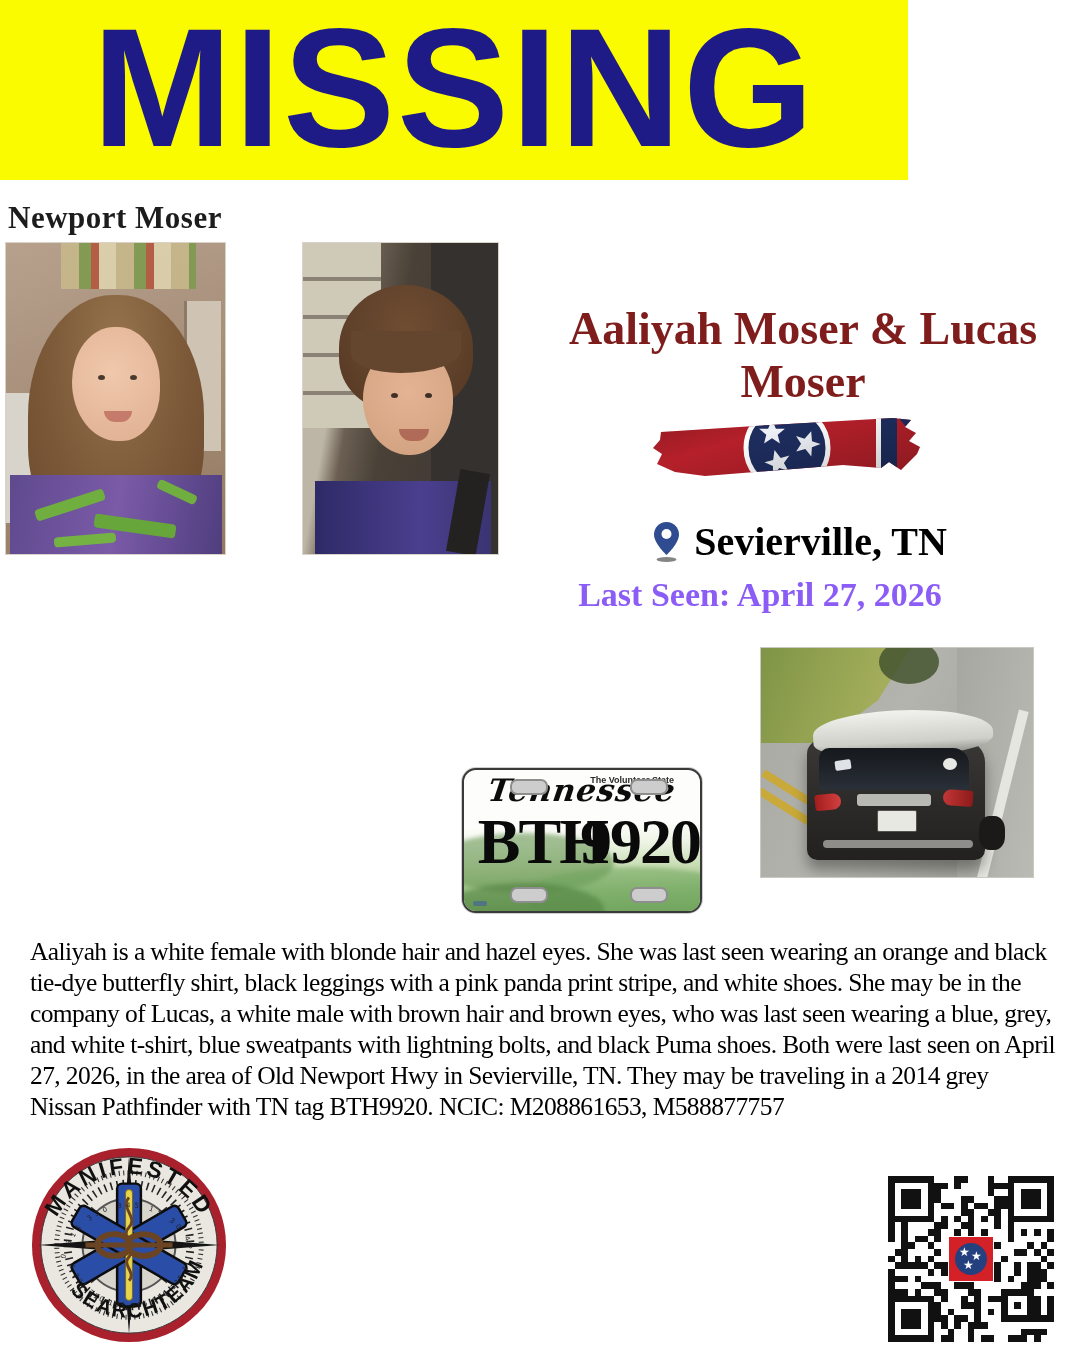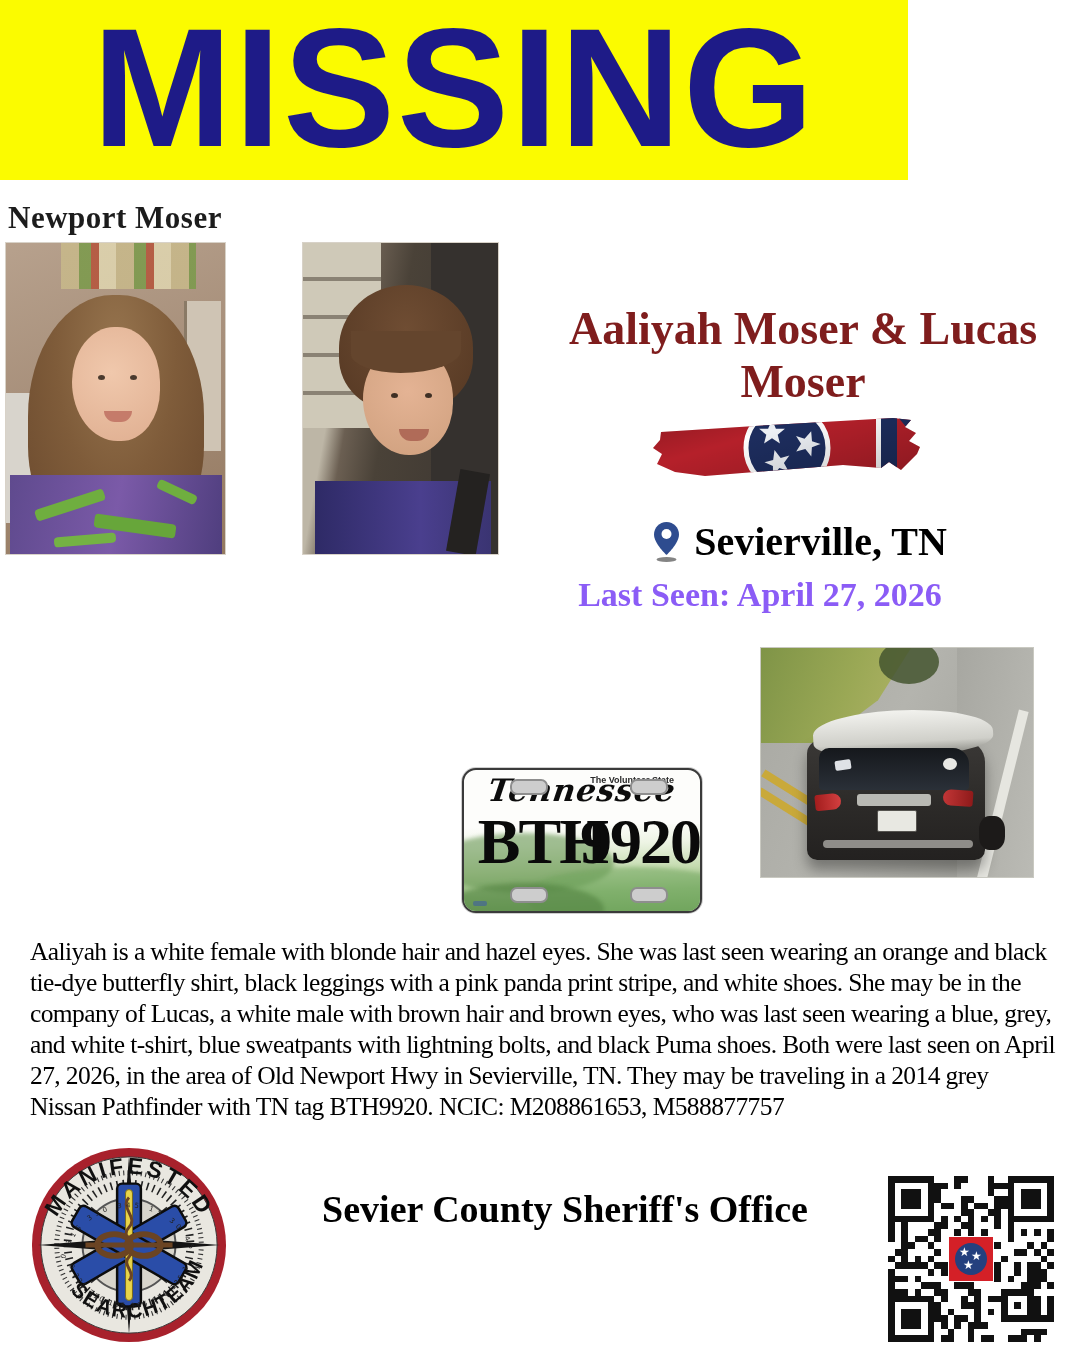--- a/index.html
+++ b/index.html
@@ -222,21 +222,20 @@
     </text>
     <text font-family="DejaVu Sans,sans-serif" font-size="7" fill="#222" letter-spacing="4">
       <textPath href="#numTop" startOffset="50%" text-anchor="middle">300 315 330 345 15 30 45 60</textPath>
     </text>
     <text font-family="DejaVu Sans,sans-serif" font-size="7" fill="#222" letter-spacing="2">
       <textPath href="#numBottom" startOffset="50%" text-anchor="middle">255 240 225 210 195 165 150 135 120 105</textPath>
     </text>
   </svg>
 
   <div class="abs org-block" style="left:205px;top:1186px;width:720px;">
-    <div>Sevier County Sheriff's Office</div>
   </div>
 
   <div class="abs qrbox" style="left:888px;top:1176px;">
     <svg id="qr" width="166" height="166" viewBox="0 0 25 25" shape-rendering="crispEdges">
         <rect x="10" y="0" width="1" height="1" fill="#111"></rect>
         <rect x="11" y="0" width="1" height="1" fill="#111"></rect>
         <rect x="15" y="0" width="1" height="1" fill="#111"></rect>
         <rect x="7" y="1" width="1" height="1" fill="#111"></rect>
         <rect x="8" y="1" width="1" height="1" fill="#111"></rect>
         <rect x="10" y="1" width="1" height="1" fill="#111"></rect>

